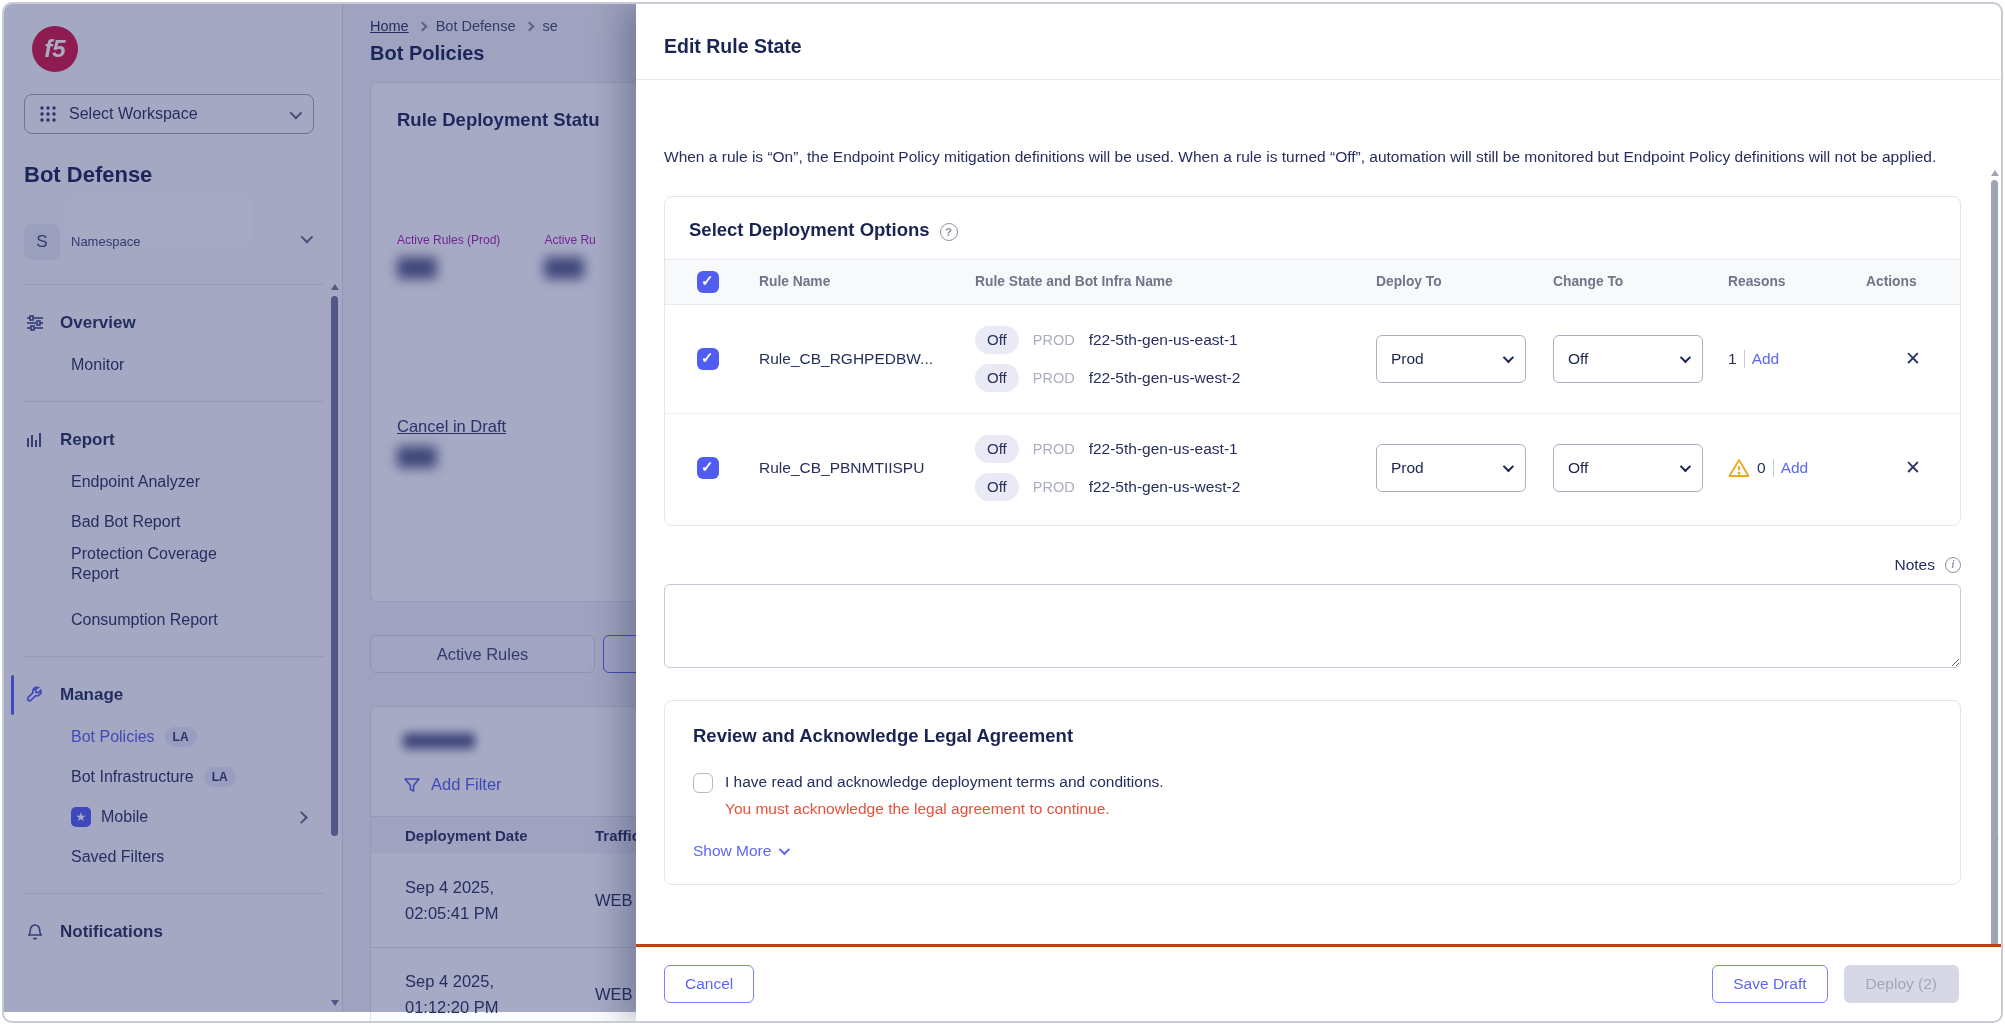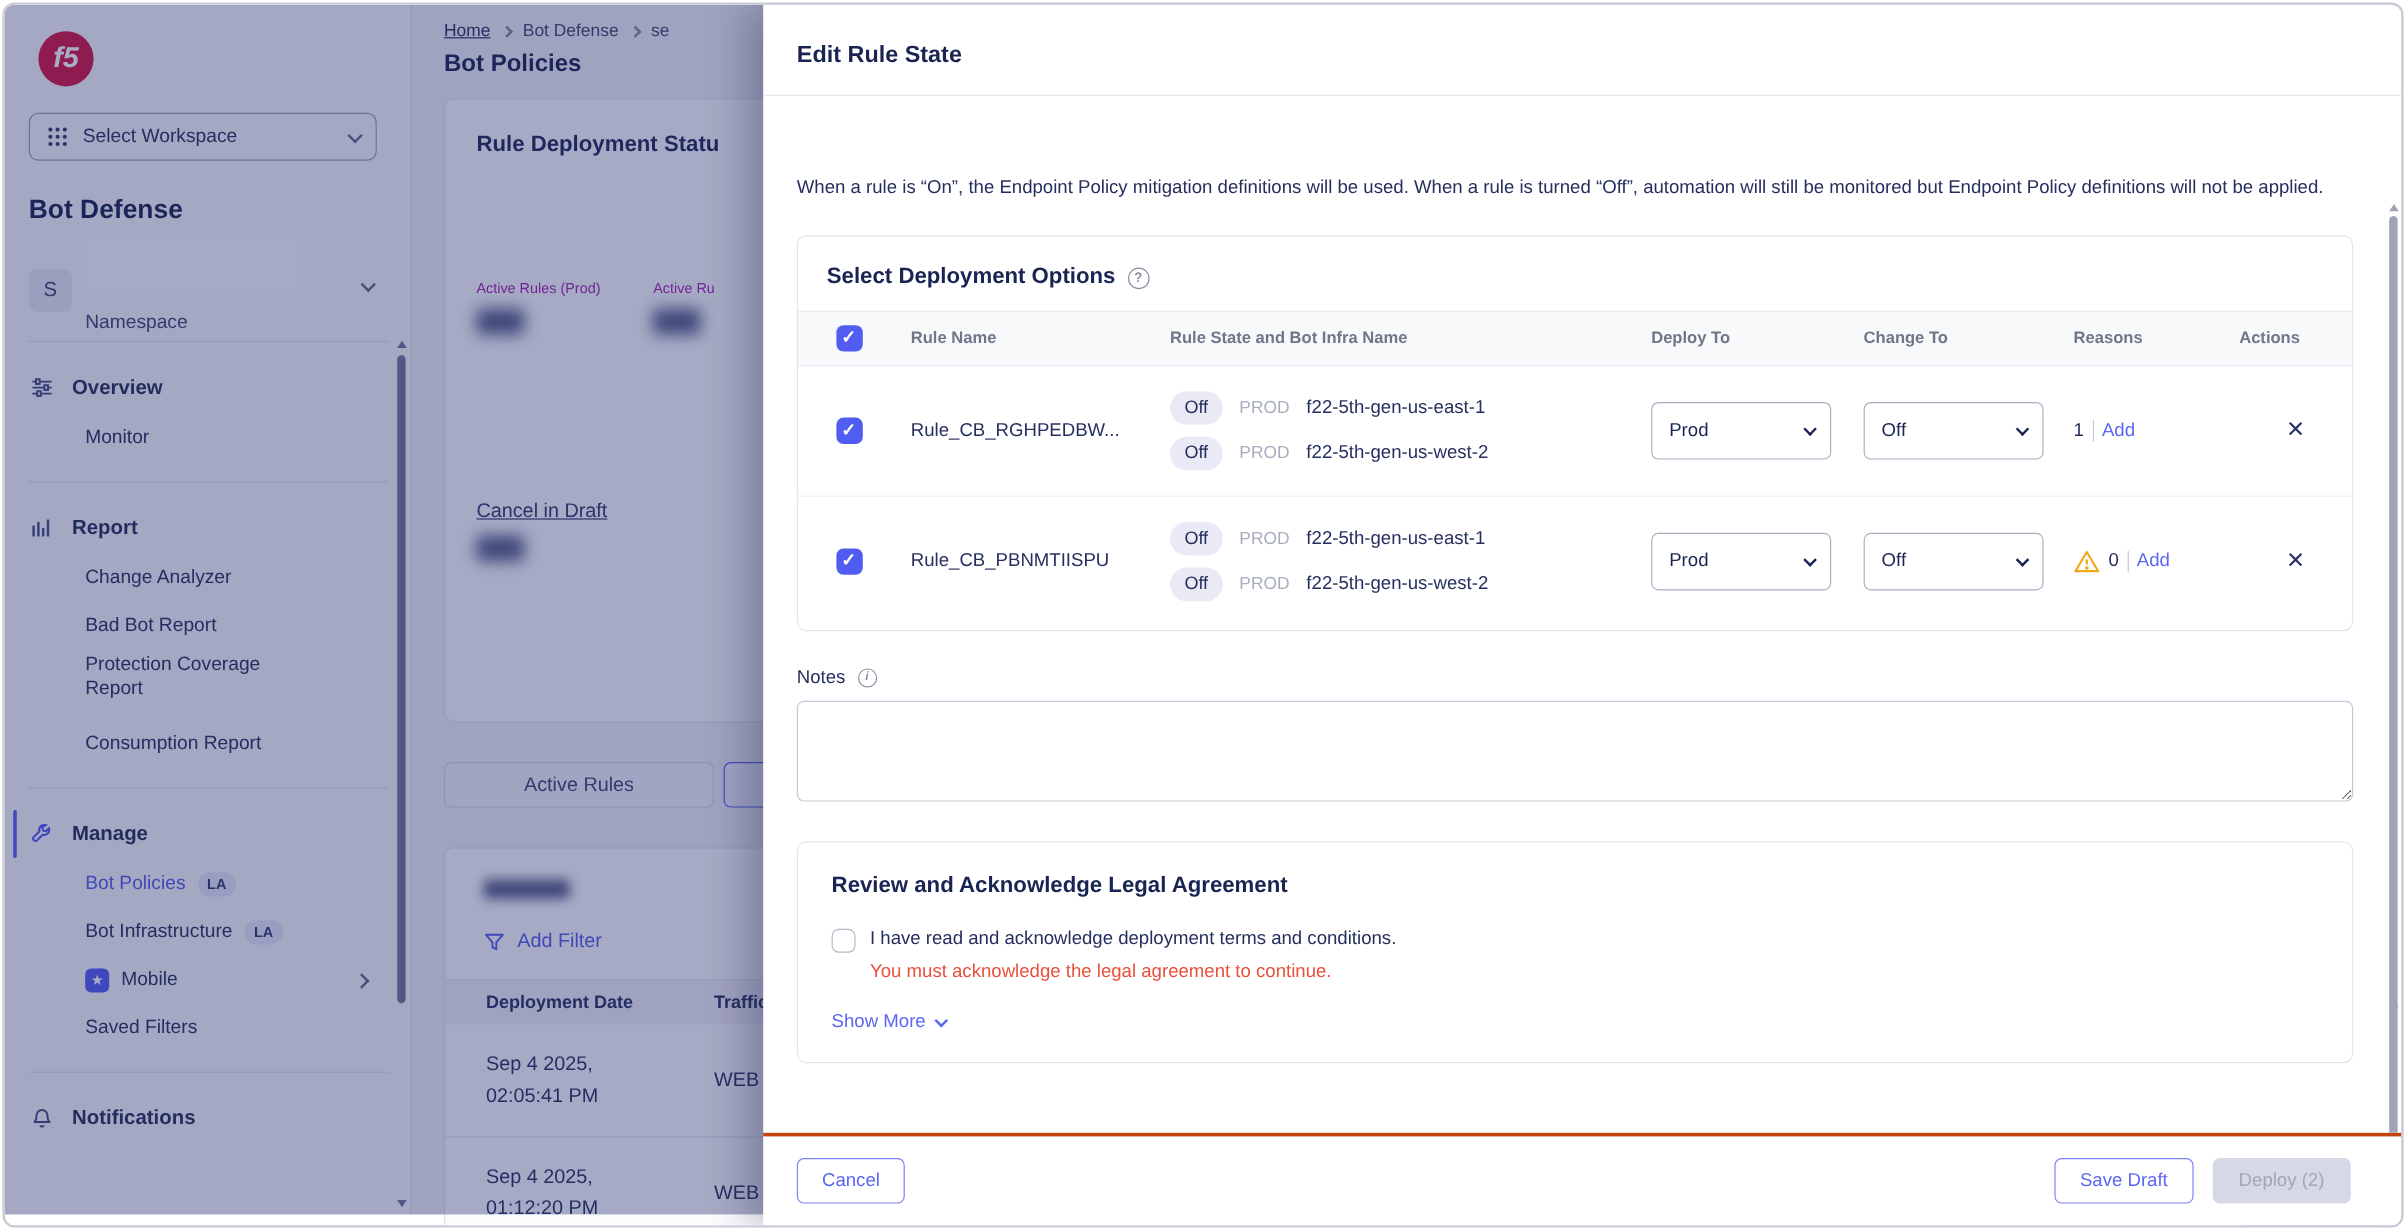--- a/index.html
+++ b/index.html
@@ -12,21 +12,21 @@
 
   
   .sidebar { position:absolute; left:0; top:0; bottom:0; width:339px; background:#f7f8fa; border-right:1px solid #d9dce5; padding:22px 0 0 20px; color:#1f2a55; }
   .f5-logo { width:46px; height:46px; border-radius:50%; background:#d40f3c; color:#fff; display:flex; align-items:center; justify-content:center; font-style:italic; font-weight:bold; font-size:24px; margin-left:8px; }
   .ws-btn { margin-top:22px; width:290px; height:40px; border:1px solid #9aa0b5; border-radius:8px; display:flex; align-items:center; padding:0 14px; gap:12px; color:#222d5a; font-size:16px; background:#f7f8fa; }
   .ws-btn .spacer { flex:1; }
   .product-title { margin-top:28px; font-size:22px; font-weight:bold; color:#141f4d; }
   .ns-row { position:relative; margin-top:18px; height:62px; }
   .ns-skel { position:absolute; left:47px; top:-8px; width:181px; height:44px; background:rgba(255,255,255,0.5); border-radius:4px; }
   .ns-avatar { position:absolute; left:0; top:18px; width:36px; height:36px; border-radius:8px; background:#e7e9f2; color:#39436f; display:flex; align-items:center; justify-content:center; font-size:17px; }
-  .ns-label { position:absolute; left:47px; top:54px; font-size:16px; color:#39436f; }
+  .ns-label { position:absolute; left:47px; top:28px; font-size:13px; color:#39436f; }
   .ns-chev { position:absolute; right:32px; top:28px; color:#5d6687; }
   .sb-div { border-top:1px solid #e0e2ea; margin:16px 20px 16px -20px; margin-left:0; width:300px; }
   .nav-item { display:flex; align-items:center; gap:14px; height:44px; font-size:17px; font-weight:600; color:#1f2a55; position:relative; }
   .nav-item .ic { width:22px; display:flex; justify-content:center; color:#3c477a; }
   .nav-sub { display:flex; align-items:center; height:40px; padding-left:47px; font-size:16px; color:#222d5a; gap:10px; }
   .nav-sub.two-line { height:58px; line-height:1.25; align-items:flex-start; padding-top:2px; }
   .nav-sub .grow, .nav-item .grow { flex:1; }
   .badge-la { background:#e4e6f6; color:#2a3566; font-size:12px; padding:3px 8px; border-radius:10px; font-weight:bold; }
   .active-bar { position:absolute; left:0; top:2px; width:3px; height:40px; background:#515cf0; border-radius:2px; }
   .nav-item.manage { padding-left:13px; margin-left:-13px; }
@@ -93,21 +93,21 @@
   .reasons-cell { display:flex; align-items:center; gap:7px; font-size:15.5px; color:#252f5e; }
   .vbar { width:1px; height:18px; background:#c6cad7; }
   .add-link { color:#5b67f2; }
   .x-btn { justify-self:center; font-size:19px; color:#2a3566; line-height:1; }
   .cb { width:22px; height:22px; border-radius:6px; background:#515cf0; position:relative; }
   .cb::after { content:"✓"; position:absolute; left:4px; top:1px; color:#fff; font-size:15px; font-weight:bold; }
   .cb.empty { background:#fff; border:1.5px solid #b4b9c8; }
   .cb.empty::after { content:""; }
   .cb.small { width:20px; height:20px; }
   .notes-block { margin-top:30px; }
-  .notes-label-row { display:flex; align-items:center; gap:10px; margin-bottom:10px; font-size:15.5px; color:#252f5e; }
+  .notes-label-row { display:flex; align-items:center; gap:10px; margin-bottom:10px; font-size:15.5px; color:#252f5e;justify-content:flex-end; }
   .notes-ta { width:100%; height:84px; border:1px solid #c5c9d8; border-radius:6px; resize:both; font-family:"Liberation Sans",sans-serif; font-size:15px; padding:10px 12px; color:#252f5e; }
   .legal-card { margin-top:28px; padding:24px 28px 24px; }
   .legal-card h3 { font-size:18.5px; font-weight:600; color:#1a2452; margin-bottom:26px; }
   .legal-row { display:flex; align-items:flex-start; gap:12px; font-size:15.5px; color:#252f5e; }
   .legal-err { margin:7px 0 0 32px; color:#e8503c; font-size:15.5px; }
   .show-more { margin-top:24px; display:flex; align-items:center; gap:8px; color:#5b67f2; font-size:15.5px; }
   .show-more .chev { width:8px; height:8px; }
   .dr-footer { border-top:3px solid #c2410c; height:77px; display:flex; align-items:center; padding:0 42px 0 28px; gap:16px; }
   .btn { height:38px; border-radius:6px; font-size:15.5px; display:inline-flex; align-items:center; justify-content:center; padding:0 20px; font-family:"Liberation Sans",sans-serif; }
   .btn.outline { border:1px solid #7b85f4; color:#5b67f2; background:#fff; }
@@ -190,21 +190,21 @@
           <svg class="ic-svg" width="20" height="20" viewBox="0 0 20 20" fill="#3c477a">
               <rect x="2" y="8" width="2" height="9"></rect>
               <rect x="6" y="5" width="2" height="12"></rect>
               <rect x="10" y="10" width="2" height="7"></rect>
               <rect x="14" y="3" width="2" height="14"></rect>
             </svg>
         </span>
         <span>Report</span>
       </div>
       <div class="nav-sub">
-          <span>Change Analyzer</span>
+          <span>Endpoint Analyzer</span>
         </div>
       <div class="nav-sub">
           <span>Bad Bot Report</span>
         </div>
       <div class="nav-sub two-line">
           <span style="max-width:185px; display:inline-block;">Protection Coverage Report</span>
         </div>
       <div class="nav-sub">
           <span>Consumption Report</span>
         </div>

